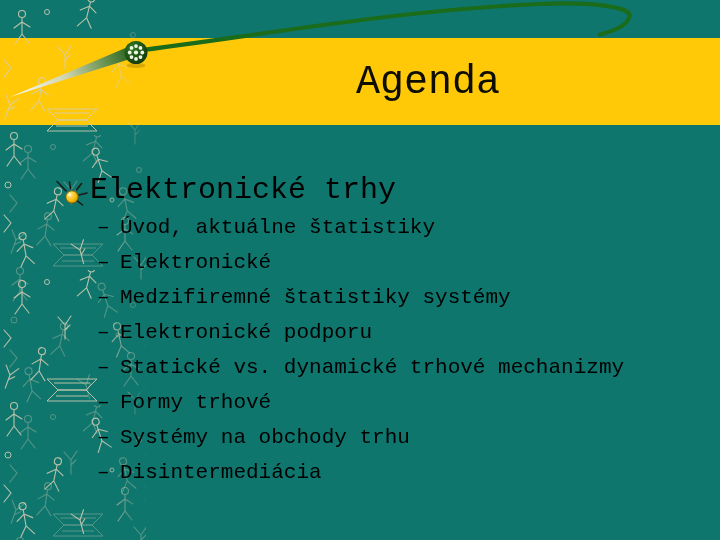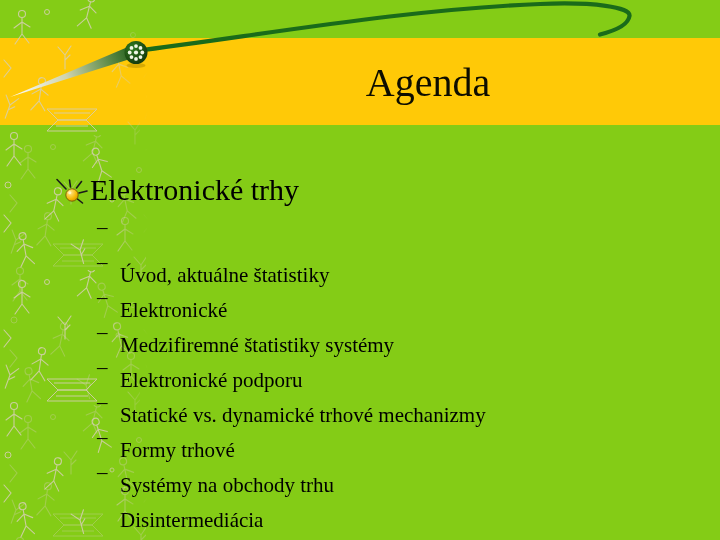--- a/index.html
+++ b/index.html
@@ -1,40 +1,40 @@
 <!DOCTYPE html>
 <html><head>
 <meta charset="utf-8">
 <style>
   html,body{margin:0;padding:0;background:#888;}
   .slide{
-    position:relative;width:720px;height:540px;background:#84cc16;
-    overflow:hidden;font-family:Liberation Serif, serif;color:#000;
+    position:relative;width:720px;height:540px;background:#0f766e;
+    overflow:hidden;font-family:Liberation Mono, monospace;color:#000;
   }
   
   .band{position:absolute;left:0;top:38px;width:720px;height:87px;background:#FFC907;z-index:1;}
   
   .pattern-strip{position:absolute;left:0;top:0;z-index:2;}
   
   .swoosh{position:absolute;left:0;top:0;z-index:3;pointer-events:none;}
   
   .title{
     position:absolute;left:136px;right:0;top:61px;z-index:4;
     text-align:center;font-size:40px;line-height:44px;color:#0d0d00;
   }
   
-  .heading-row{position:absolute;left:54px;top:172px;z-index:4;display:flex;align-items:flex-start;}
+  .heading-row{position:absolute;left:54px;top:172px;z-index:4;display:flex;align-items:flex-end;}
   .bullet-icon{width:36px;height:30px;margin-top:4px;flex:0 0 36px;}
   .heading-text{font-size:30px;line-height:36px;color:#000;padding-left:0px;}
   .items{
     position:absolute;left:97px;top:214px;z-index:4;margin:0;padding:0;list-style:none;
   }
   .items li{display:flex;height:35px;align-items:flex-start;font-size:21px;line-height:27px;}
   .dash{width:23px;flex:0 0 23px;}
-  .item-text{white-space:nowrap;margin-top:48px;}
+  .item-text{white-space:nowrap;}
 </style>
 </head>
 <body>
 
 <div class="slide">
 
   <div class="band"></div>
 
   <svg class="pattern-strip" width="148" height="540" viewBox="0 0 148 540">
     <defs>

